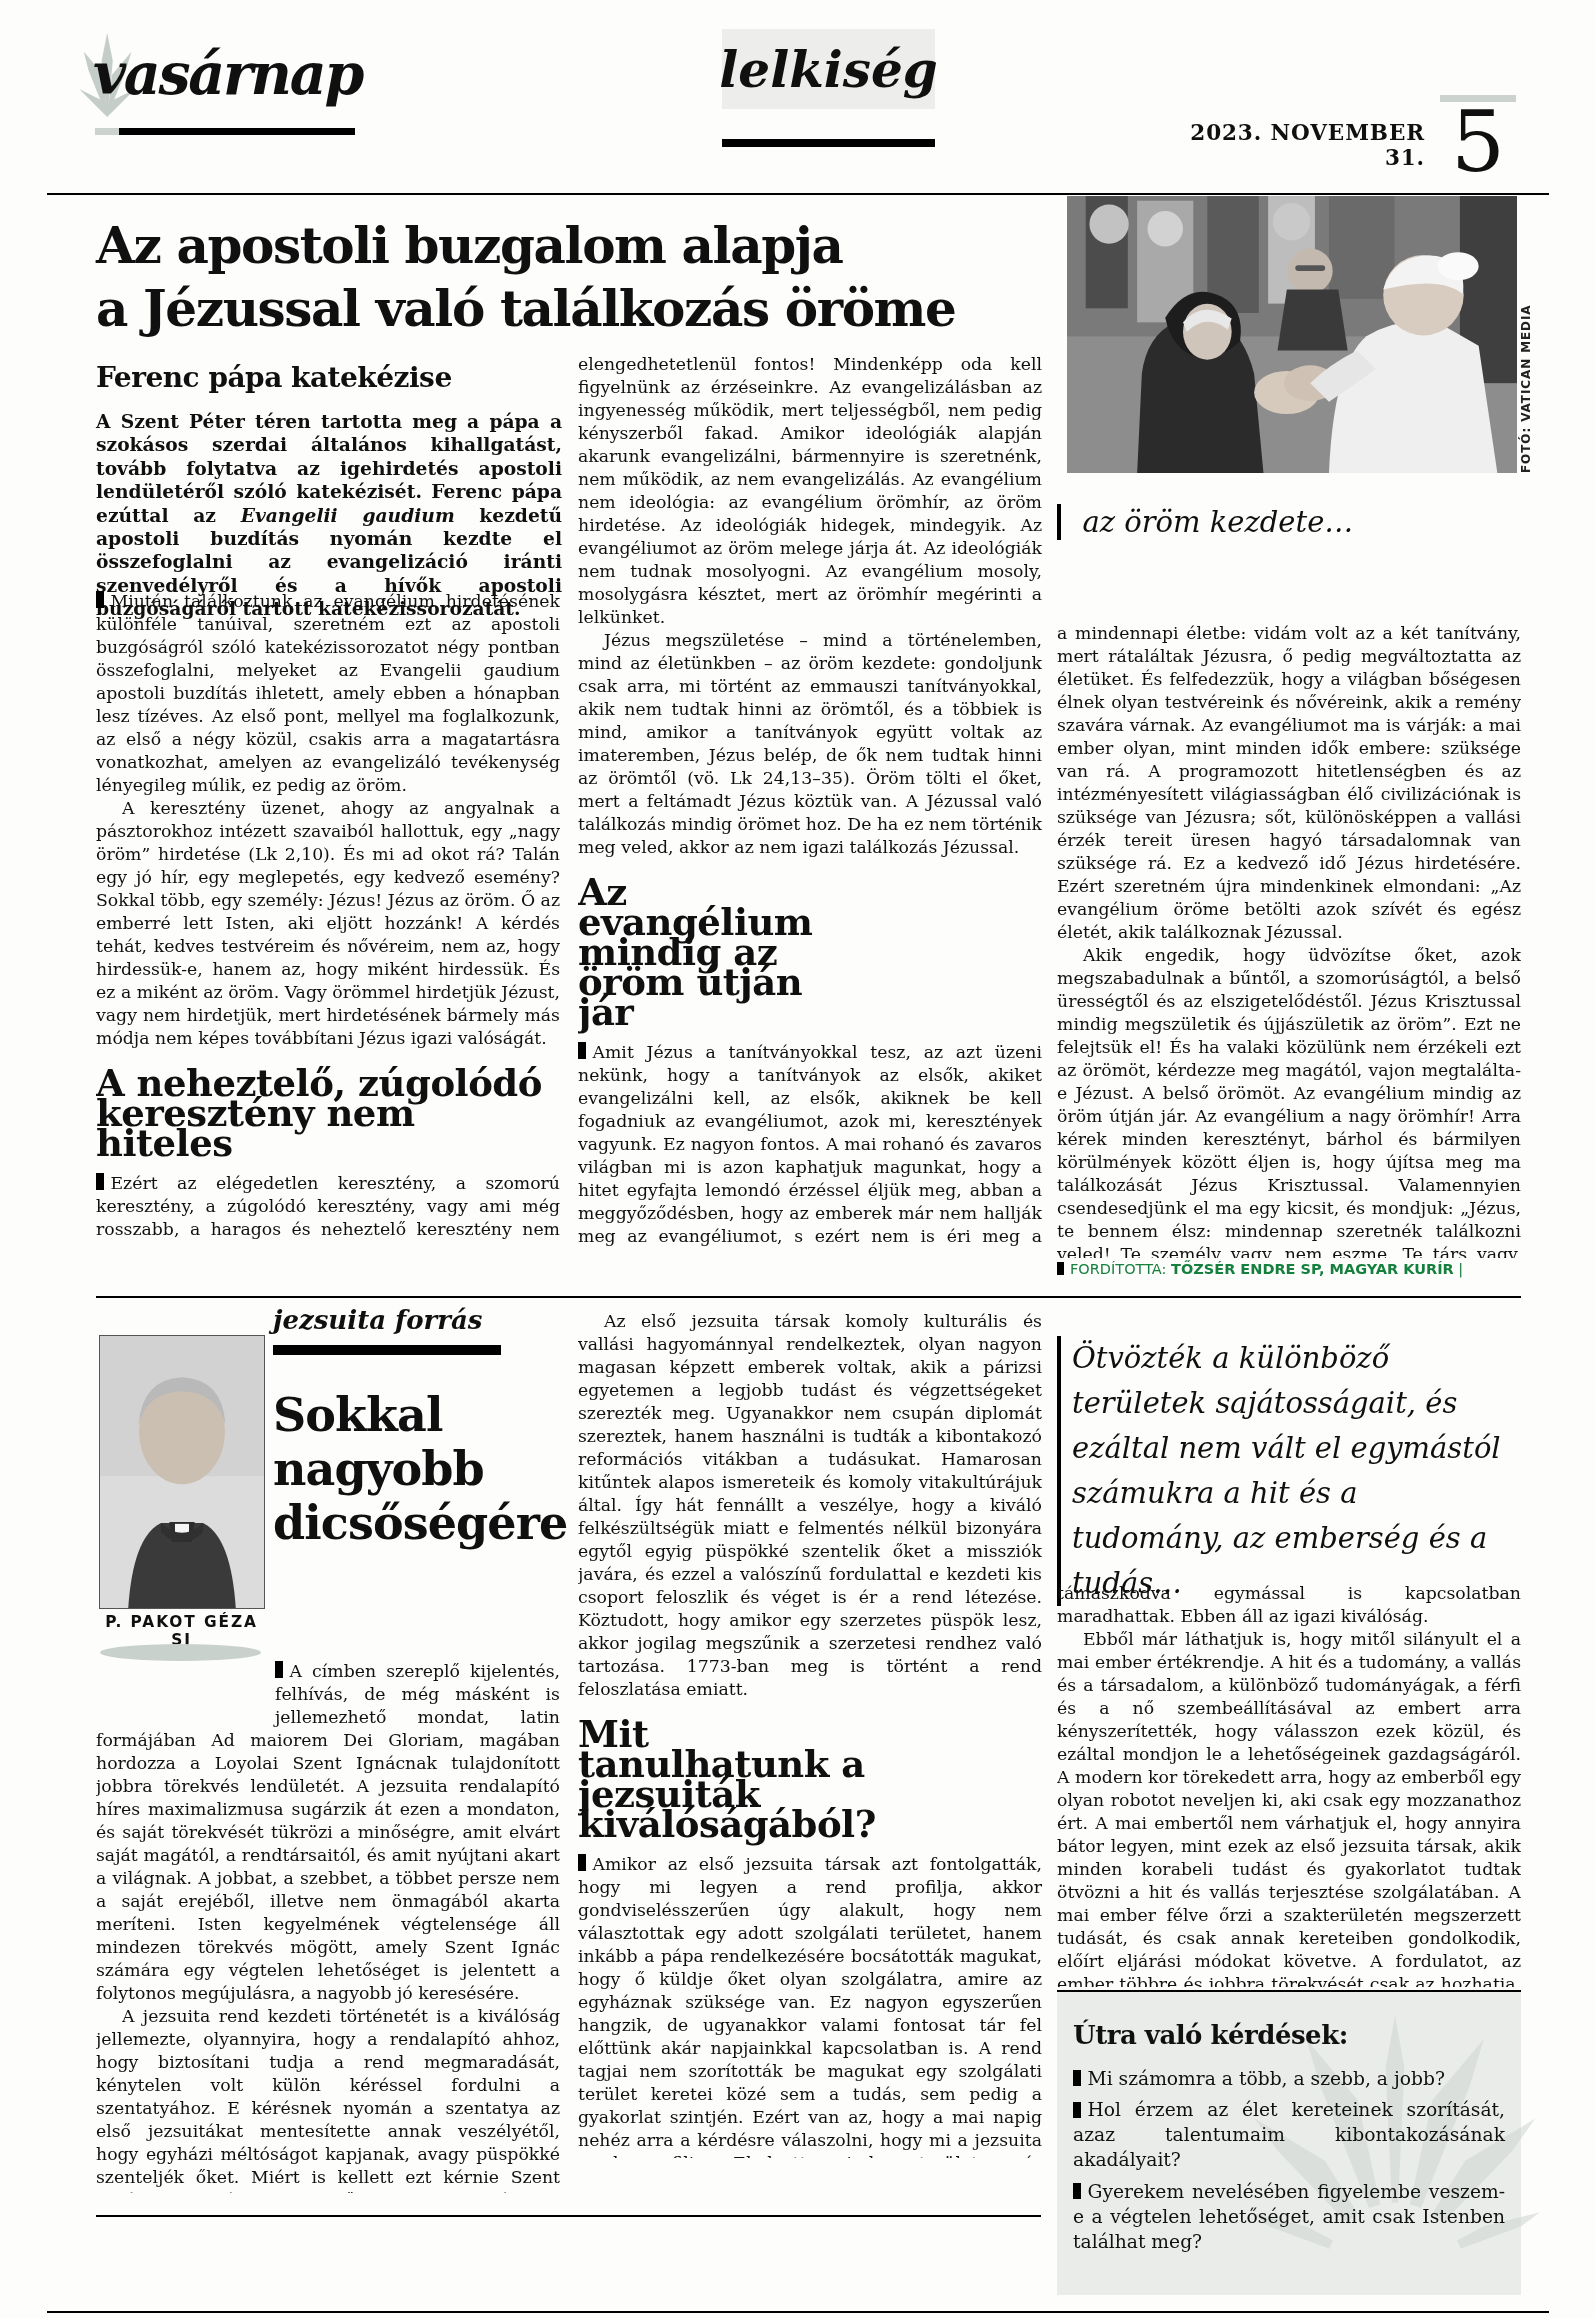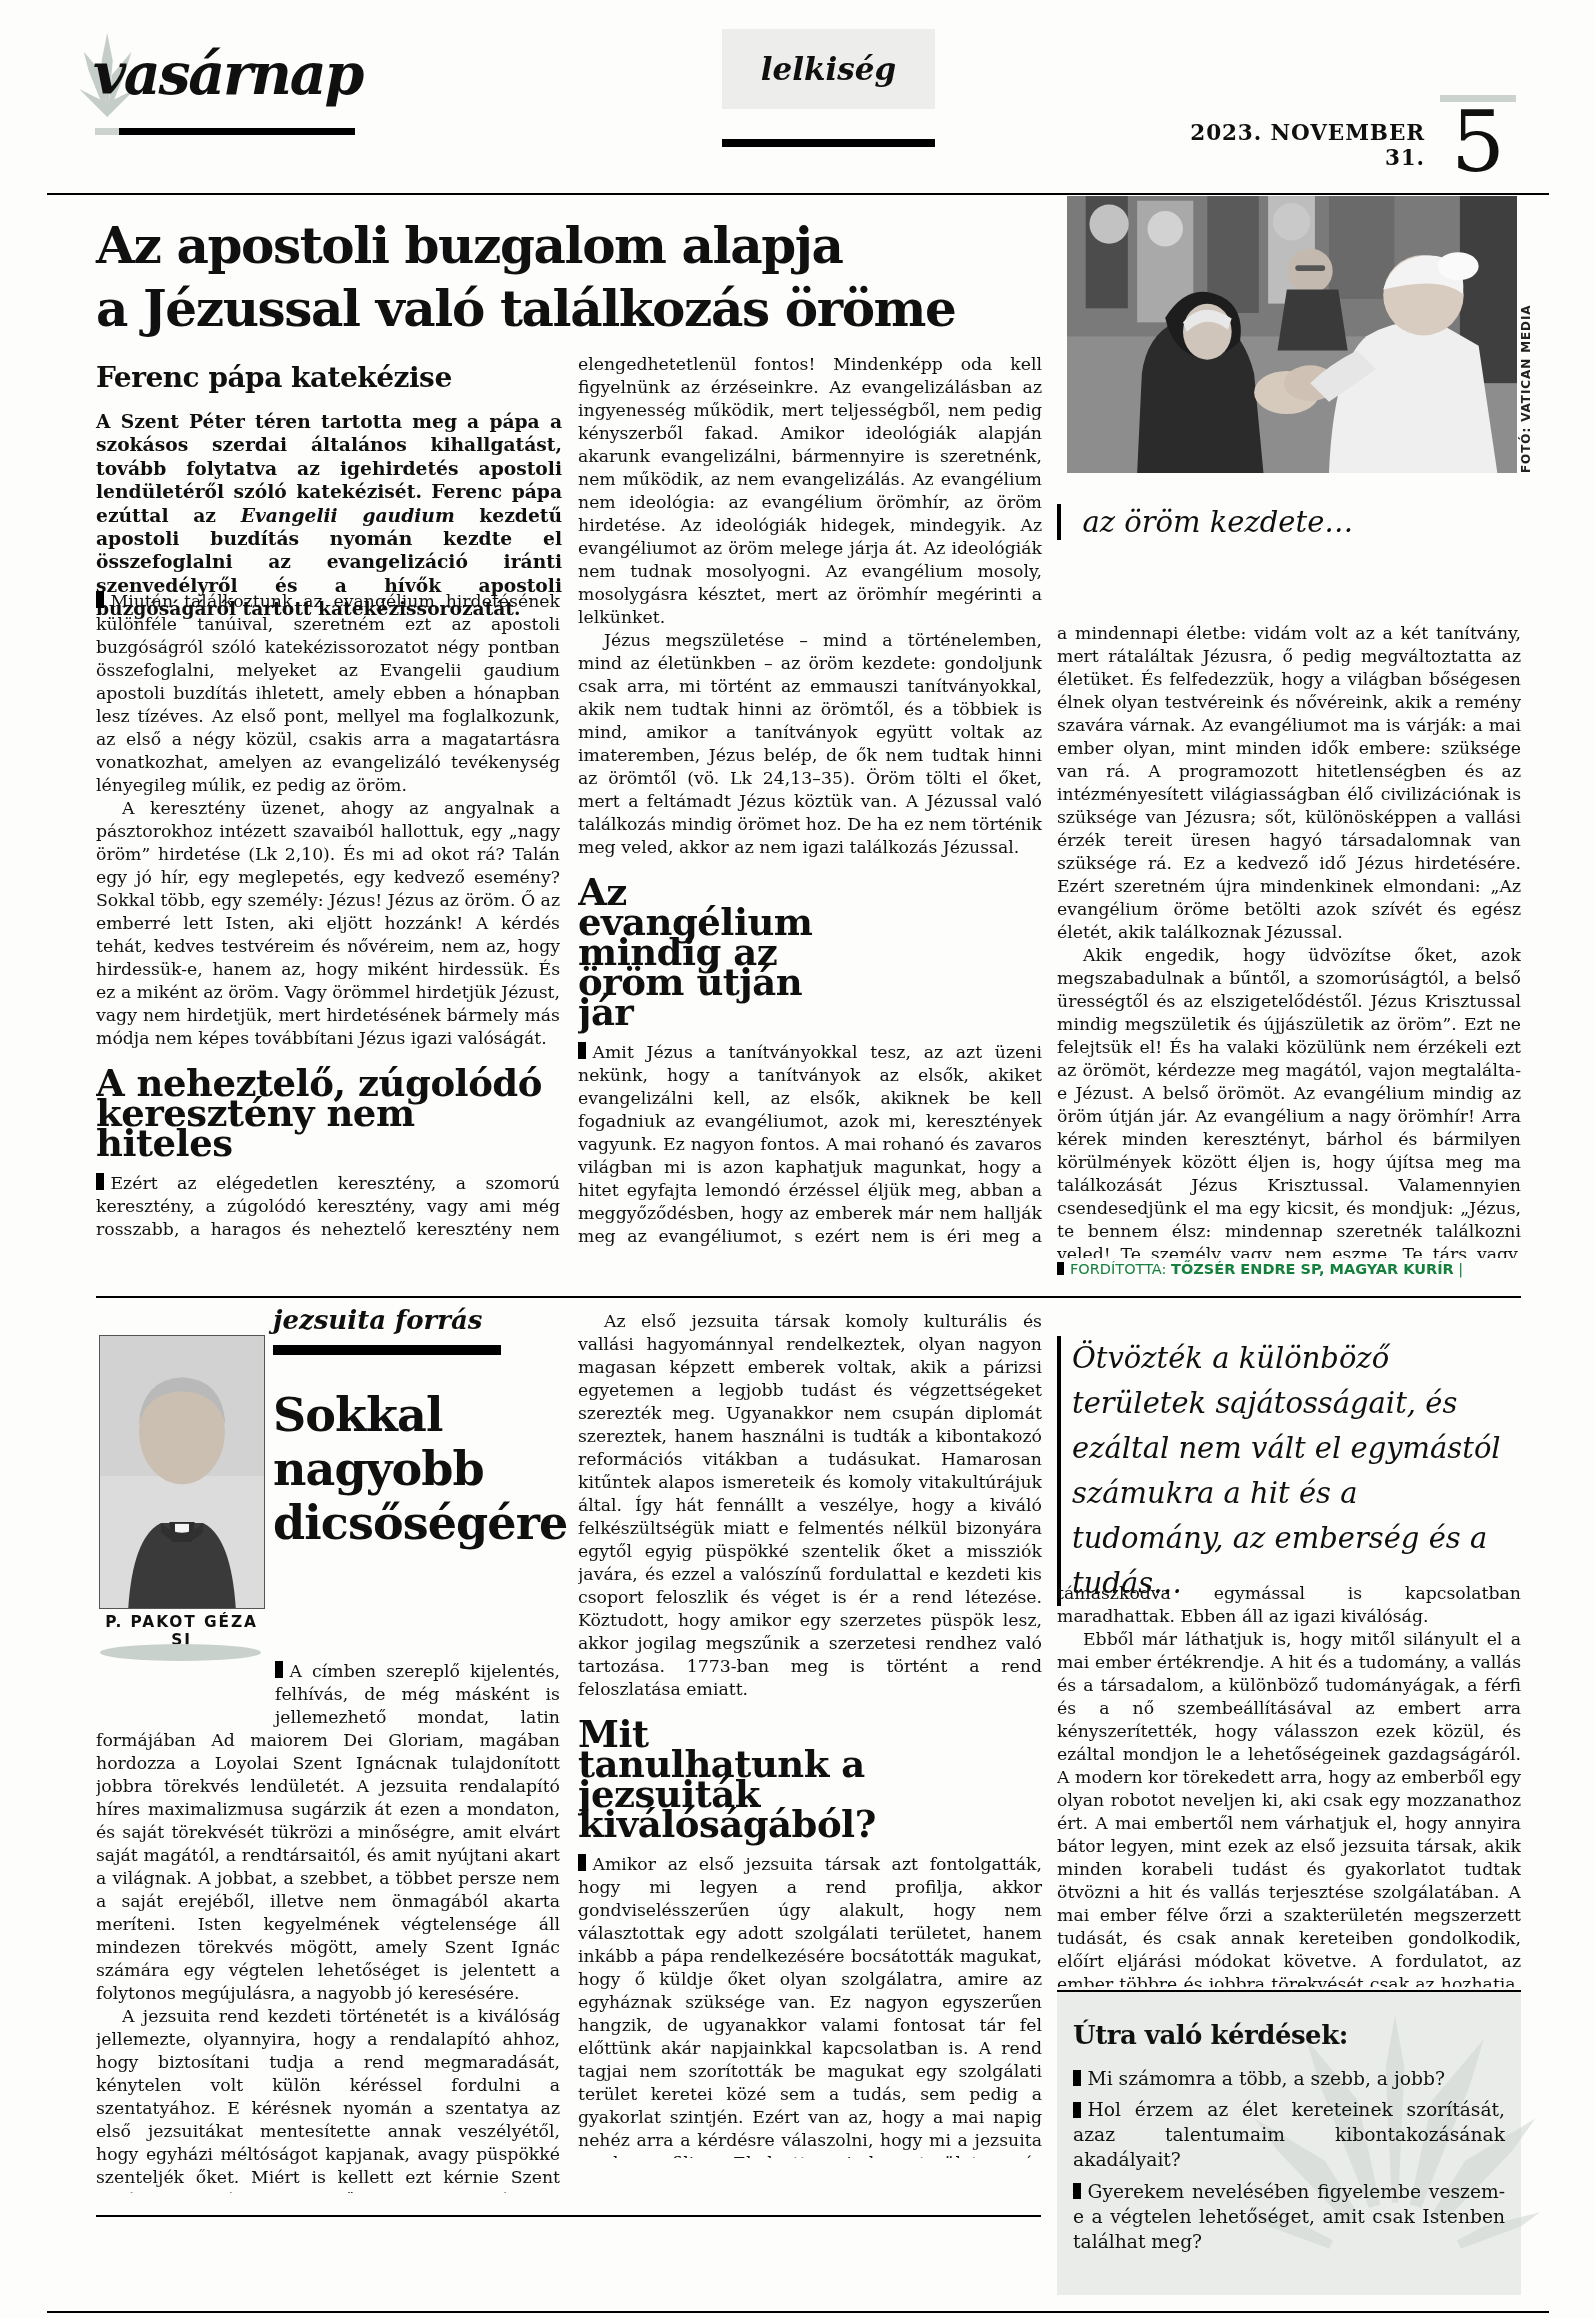--- a/index.html
+++ b/index.html
@@ -7,21 +7,21 @@
         font-family:"DejaVu Serif","Liberation Serif",serif;overflow:hidden;}
   .abs{position:absolute;}
   
   .logo{left:93px;top:45px;font-style:italic;font-weight:bold;font-size:57px;
         letter-spacing:-2.3px;line-height:1;}
   .logo-star{left:79px;top:33px;}
   .grayblock{background:#ccd3cf;}
   .blackbar{background:#000;}
   .section-box{left:722px;top:29px;width:213px;height:80px;background:#ededec;
                display:flex;align-items:center;justify-content:center;
-               font-style:italic;font-weight:bold;font-size:31px;}
+               font-style:italic;font-weight:bold;font-size:50px;}
   .section-underline{left:722px;top:139px;width:213px;height:8.4px;}
   .date{left:1154px;top:120px;width:271px;text-align:right;font-weight:bold;
         font-size:21.5px;letter-spacing:0.9px;}
   .pagenum-bar-top{left:1440px;top:95px;width:76px;height:6.5px;}
   .pagenum{left:1440px;top:92px;width:76px;text-align:center;font-size:85px;line-height:1.18;}
   .pagenum-bar-bot{left:1440px;top:198px;width:76px;height:6.5px;}
   .header-rule{left:47px;top:193px;width:1502px;height:1.9px;background:#000;}
   
   .pope-photo{left:1067px;top:196px;width:450px;height:277px;overflow:hidden;background:#9a9a9a;}
   .photo-credit{left:1519px;top:473px;width:277px;height:18px;

